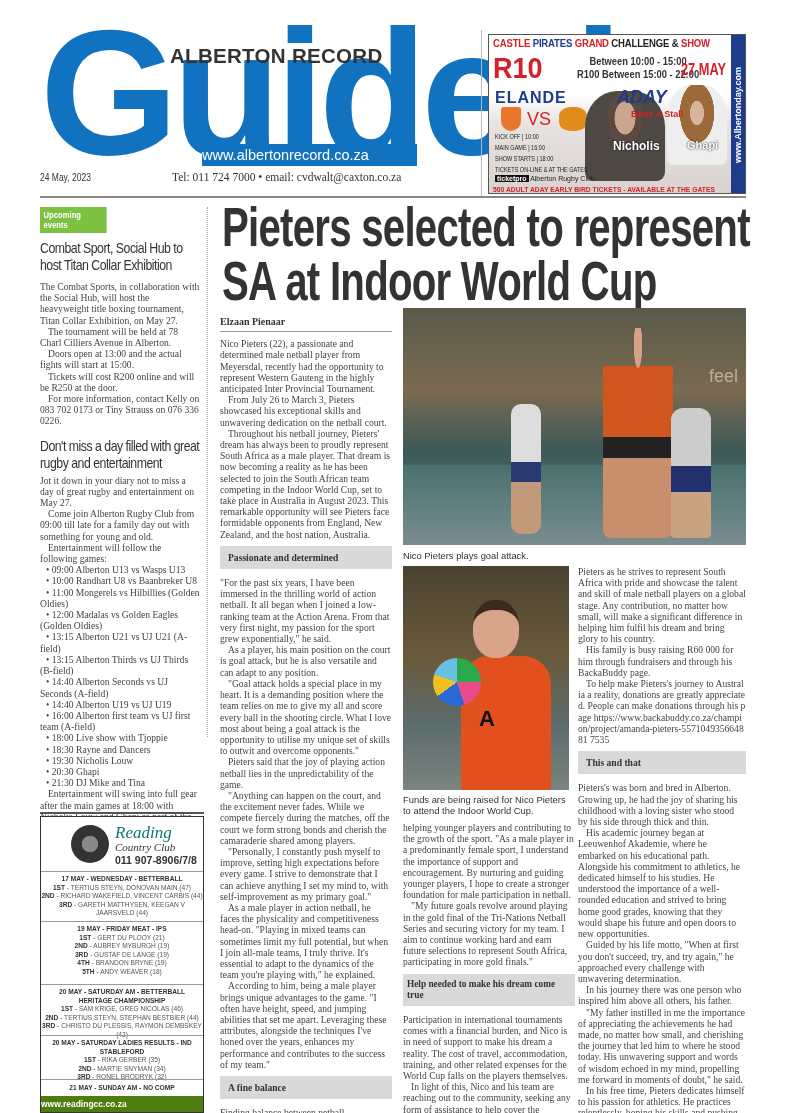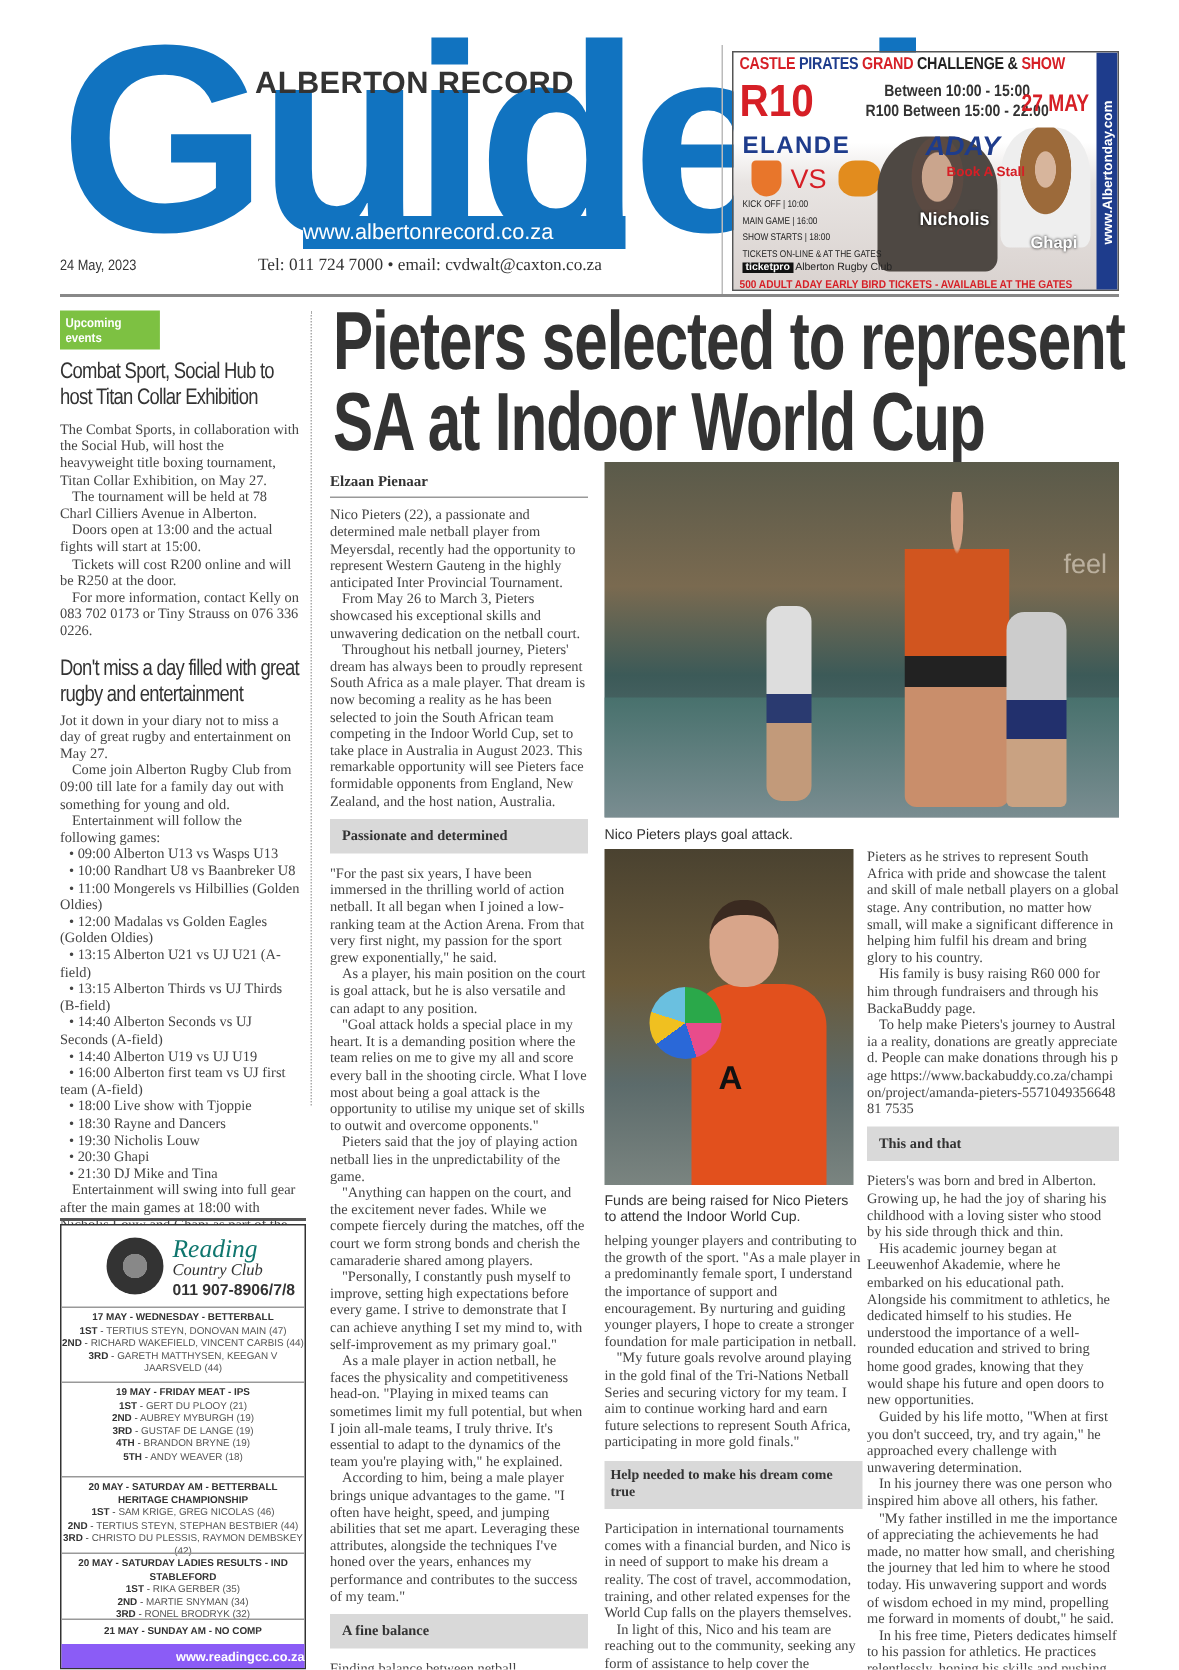--- a/index.html
+++ b/index.html
@@ -24,21 +24,21 @@
 #ad .elande{position:absolute;left:6px;top:54px;font-size:16px;font-weight:bold;color:#1e3c8c;letter-spacing:1px}
 #ad .vs{position:absolute;left:38px;top:74px;font-size:18px;font-weight:normal;color:#d61f26}
 #ad .shield{position:absolute;left:12px;top:72px;width:20px;height:24px;background:#e8762b;border-radius:3px 3px 10px 10px}
 #ad .jj{position:absolute;left:70px;top:72px;width:28px;height:24px;background:#e28c1e;border-radius:40%}
 #ad .aday{position:absolute;left:128px;top:52px;font-size:18px;font-weight:bold;color:#1e3c8c;font-style:italic}
 #ad .stall{position:absolute;left:142px;top:74px;font-size:9px;font-weight:bold;color:#d61f26}
 #ad .info{position:absolute;left:6px;top:96px;font-size:6.5px;line-height:11px;color:#222;transform:scaleX(0.85);transform-origin:left}
 #ad .person1{position:absolute;left:96px;top:56px;width:80px;height:90px;background:radial-gradient(ellipse at 50% 30%,#caa58d 0 18%,#5b4a42 19% 30%,#4e4843 31%);border-radius:40% 40% 10% 10%}
 #ad .person2{position:absolute;left:178px;top:50px;width:60px;height:80px;background:radial-gradient(ellipse at 50% 35%,#d7b59c 0 16%,#9c6a3a 17% 40%,#eee 41%);border-radius:40% 40% 10% 10%}
 #ad .nicholis{position:absolute;left:124px;top:104px;font-size:12px;font-weight:bold;color:#fff;text-shadow:0 0 2px #000}
-#ad .ghapi{position:absolute;left:198px;top:121px;font-size:11px;font-weight:bold;color:#fff;text-shadow:0 0 2px #000}
+#ad .ghapi{position:absolute;left:198px;top:104px;font-size:11px;font-weight:bold;color:#fff;text-shadow:0 0 2px #000}
 #ad .ticketpro{position:absolute;left:6px;top:140px;font-size:7px;color:#222}
 #ad .ticketpro b{background:#111;color:#fff;padding:0 2px}
 #ad .bottom{position:absolute;left:4px;top:150px;font-size:7.5px;font-weight:bold;color:#d61f26;white-space:nowrap;transform:scaleX(0.9);transform-origin:left}
 #ad .vert{position:absolute;right:0;top:0;width:14px;height:160px;background:#1e3c8c;color:#fff;font-size:9px;font-weight:bold;writing-mode:vertical-rl;transform:rotate(180deg);text-align:center;line-height:14px}
 
 #left-col{left:40px;top:207px;width:160px}
 .tag{display:inline-block;background:#7dc142;color:#fff;font-family:"Liberation Sans",sans-serif;font-weight:bold;font-size:8.5px;padding:3px 4px;width:74px;transform:scaleX(0.9);transform-origin:left}
 .brief-h{font-family:"Liberation Sans",sans-serif;font-size:15px;line-height:17px;color:#333;margin-top:6px;letter-spacing:-0.6px;transform:scaleX(0.82);transform-origin:left;width:195px}
 .body{font-size:9.6px;line-height:11.2px;color:#444}
 .body p{text-indent:8px}
@@ -48,21 +48,21 @@
 
 #reading{left:40px;top:816px;width:164px;height:297px;border:1px solid #333;font-family:"Liberation Sans",sans-serif;background:#fff}
 #reading .logo{position:absolute;left:30px;top:8px;width:38px;height:38px;border-radius:50%;background:radial-gradient(circle,#888 0 30%,#333 31% 70%,#555 71%)}
 #reading .rname{position:absolute;left:74px;top:6px;font-family:"Liberation Serif",serif;font-style:italic;font-size:17px;color:#0f766e}
 #reading .rsub{position:absolute;left:74px;top:24px;font-family:"Liberation Serif",serif;font-style:italic;font-size:11px;color:#333}
 #reading .rphone{position:absolute;left:74px;top:37px;font-size:10.5px;font-weight:bold;color:#333}
 #reading .sec{position:absolute;left:0;width:162px;text-align:center;font-size:6.6px;line-height:8.6px;color:#333;border-top:1px solid #999}
 #reading .sec .h{font-weight:bold}
 #reading .sec .p{font-weight:bold}
 #reading .sec .n{font-weight:normal;color:#555}
-#reading .foot{position:absolute;left:0;bottom:0;width:162px;height:16px;background:#8b5cf6;color:#fff;text-align:right;font-size:8.5px;line-height:16px;font-weight:bold}
+#reading .foot{position:absolute;left:0;bottom:0;width:162px;height:16px;background:#4d7c0f;color:#fff;text-align:left;font-size:8.5px;line-height:16px;font-weight:bold}
 #reading-rule{left:40px;top:812px;width:164px;height:2px;background:#555}
 
 #headline{left:222px;top:200px;width:530px;font-family:"Liberation Sans",sans-serif;font-weight:bold;color:#333;font-size:55px;line-height:54px;letter-spacing:-1px;transform:scaleX(0.73);transform-origin:left;white-space:nowrap}
 
 .col{position:absolute}
 .byline{font-weight:bold;font-size:10px;color:#333;border-bottom:1px solid #999;padding-bottom:4px;margin-bottom:6px}
 .subhead{background:#d9d9d9;font-weight:bold;font-size:9.6px;padding:6px 8px;margin:6px 0 8px;color:#333}
 .caption{font-family:"Liberation Sans",sans-serif;font-size:9.4px;line-height:11px;color:#333}
 
 #photo1{left:403px;top:308px;width:343px;height:237px;overflow:hidden;background:linear-gradient(180deg,#5a5a4a 0,#7a6a50 35%,#3c5a58 60%,#6b7c82 100%)}
@@ -197,21 +197,21 @@
 </div>
 
 <div class="abs" id="headline">
   <div>Pieters selected to represent</div>
   <div>SA at Indoor World Cup</div>
 </div>
 
 <div class="col body" style="left:220px;top:316px;width:172px">
   <div class="byline">Elzaan Pienaar</div>
   <p class="ni">Nico Pieters (22), a passionate and determined male netball player from Meyersdal, recently had the opportunity to represent Western Gauteng in the highly anticipated Inter Provincial Tournament.</p>
-  <p>From May 26 to March 3, Pieters showcased his exceptional skills and unwavering dedication on the netball court.</p>
+  <p>From July 26 to March 3, Pieters showcased his exceptional skills and unwavering dedication on the netball court.</p>
   <p>Throughout his netball journey, Pieters' dream has always been to proudly represent South Africa as a male player. That dream is now becoming a reality as he has been selected to join the South African team competing in the Indoor World Cup, set to take place in Australia in August 2023. This remarkable opportunity will see Pieters face formidable opponents from England, New Zealand, and the host nation, Australia.</p>
   <div class="subhead">Passionate and determined</div>
   <p class="ni">"For the past six years, I have been immersed in the thrilling world of action netball. It all began when I joined a low-ranking team at the Action Arena. From that very first night, my passion for the sport grew exponentially," he said.</p>
   <p>As a player, his main position on the court is goal attack, but he is also versatile and can adapt to any position.</p>
   <p>"Goal attack holds a special place in my heart. It is a demanding position where the team relies on me to give my all and score every ball in the shooting circle. What I love most about being a goal attack is the opportunity to utilise my unique set of skills to outwit and overcome opponents."</p>
   <p>Pieters said that the joy of playing action netball lies in the unpredictability of the game.</p>
   <p>"Anything can happen on the court, and the excitement never fades. While we compete fiercely during the matches, off the court we form strong bonds and cherish the camaraderie shared among players.</p>
   <p>"Personally, I constantly push myself to improve, setting high expectations before every game. I strive to demonstrate that I can achieve anything I set my mind to, with self-improvement as my primary goal."</p>
   <p>As a male player in action netball, he faces the physicality and competitiveness head-on. "Playing in mixed teams can sometimes limit my full potential, but when I join all-male teams, I truly thrive. It's essential to adapt to the dynamics of the team you're playing with," he explained.</p>
   <p>According to him, being a male player brings unique advantages to the game. "I often have height, speed, and jumping abilities that set me apart. Leveraging these attributes, alongside the techniques I've honed over the years, enhances my performance and contributes to the success of my team."</p>

